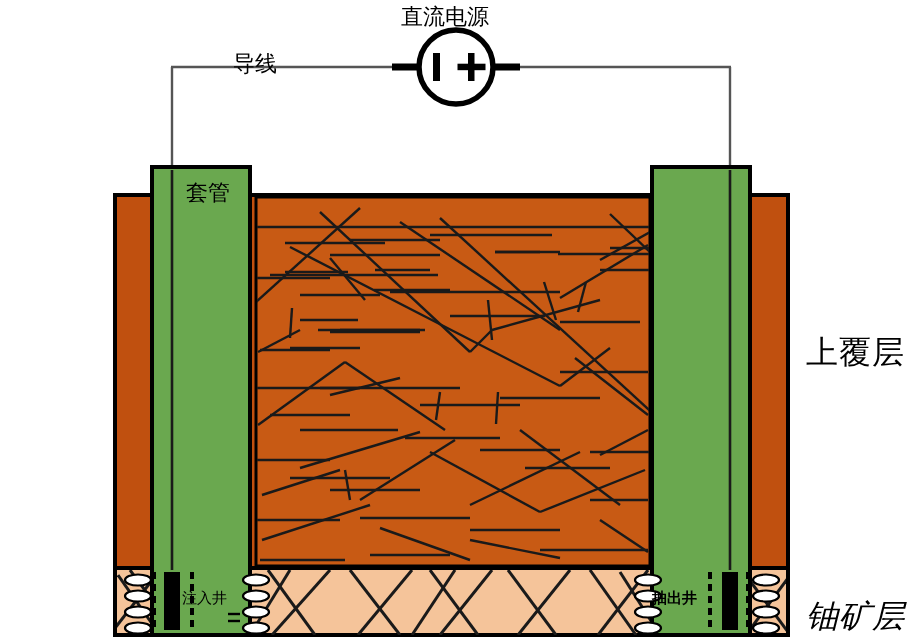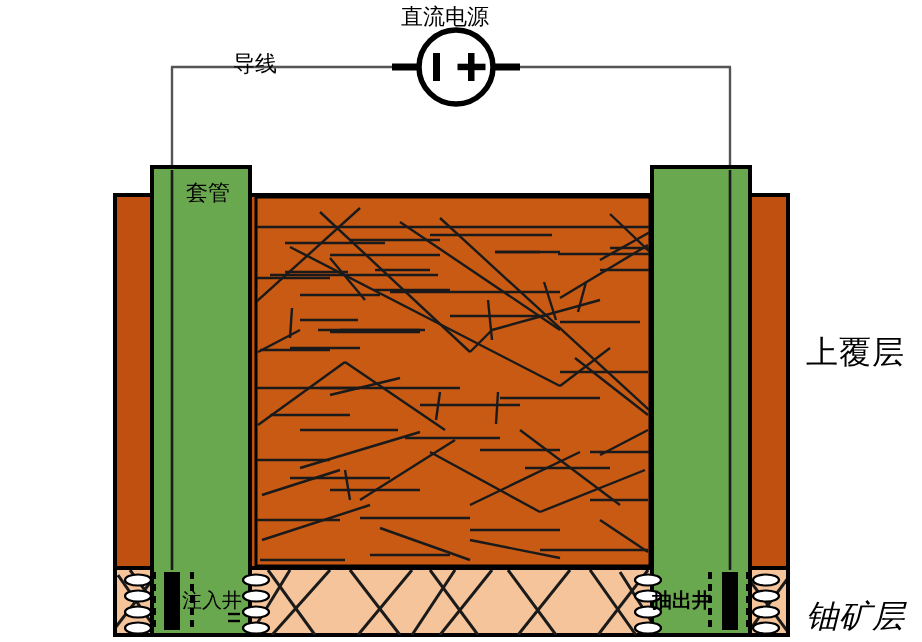--- a/index.html
+++ b/index.html
@@ -25,21 +25,21 @@
   }
   .lbl {
     position: absolute;
     color: #000000;
     font-family: "Liberation Sans", "DejaVu Sans", sans-serif;
     white-space: nowrap;
     line-height: 1;
   }
   .lbl-big { font-size: 32px; letter-spacing: 1px; }
   .lbl-mid { font-size: 22px; }
-  .lbl-sm  { font-size: 20px; }
+  .lbl-sm  { font-size: 15px; }
 </style>
 </head>
 <body>
 
 <div id="stage">
 <svg width="922" height="642" viewBox="0 0 922 642" xmlns="http://www.w3.org/2000/svg">
 
   <rect x="0" y="0" width="922" height="642" fill="#ffffff"></rect>
 
   <g>

